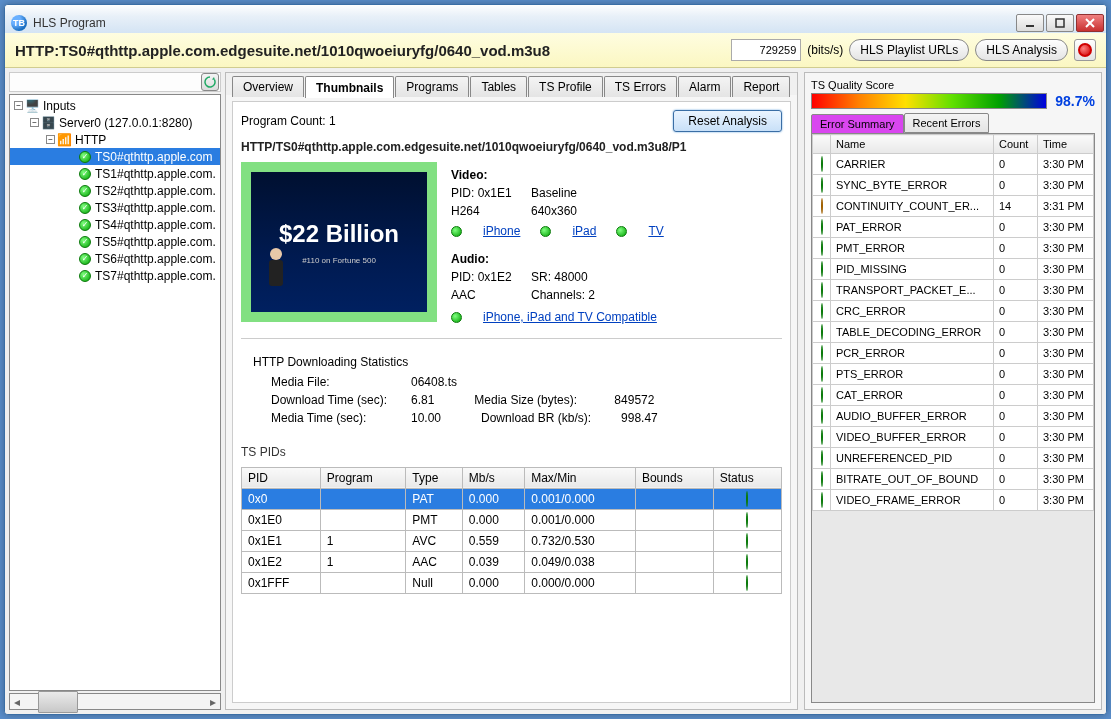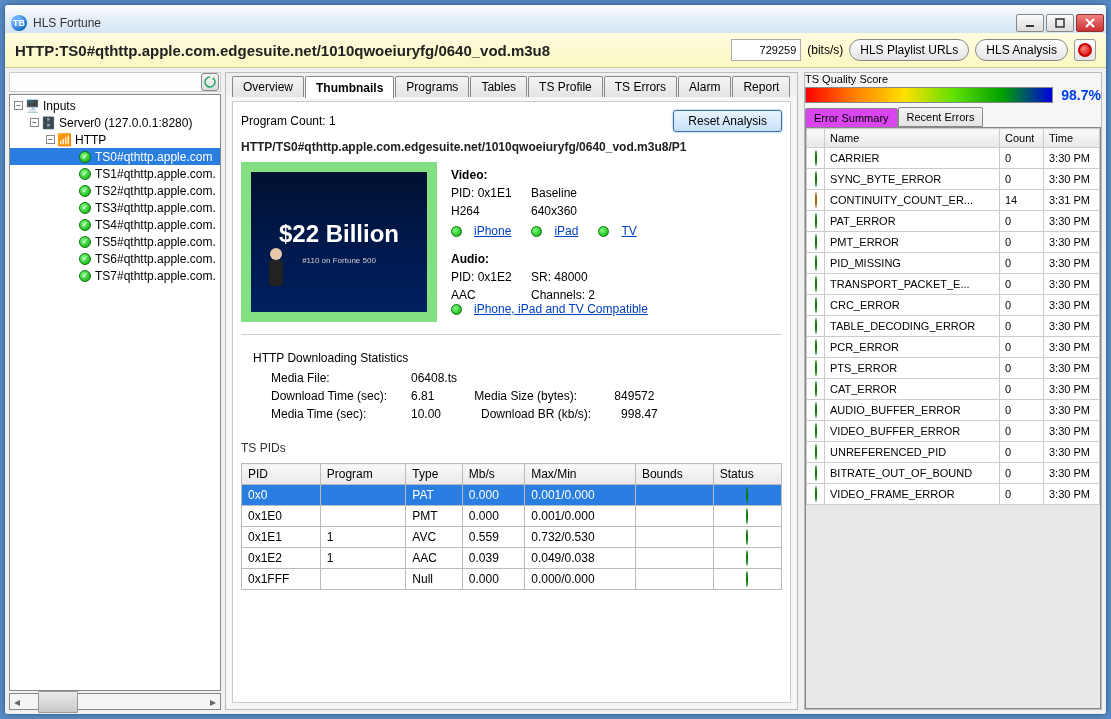--- a/index.html
+++ b/index.html
@@ -46,55 +46,55 @@
 .thumb-inner{width:100%;height:100%;background:linear-gradient(180deg,#001030 0%,#001a50 60%,#002060 100%);display:flex;flex-direction:column;align-items:center;justify-content:center;color:#fff;position:relative}
 .thumb-inner .big{font-size:24px;font-weight:600}
 .thumb-inner .small{font-size:8px;margin-top:8px;color:#ccc}
 .thumb-inner .fig{position:absolute;left:10px;bottom:18px;width:30px;height:50px}
 .media-info{flex:1}
 .media-info .h{font-weight:bold;margin-top:6px}
 .media-info .r{display:flex;margin-top:4px}
 .media-info .r .k{width:80px}
 .compat{display:flex;gap:20px;align-items:center;margin-top:6px}
 .compat a,.linkline a{color:#0040c0;text-decoration:underline}
-.compat .d,.linkline .d{display:inline-flex;align-items:center;gap:12px}
+.compat .d,.linkline .d{display:inline-flex;align-items:center;gap:21px}
 .hr{border-top:1px solid #ccc;margin:4px 0}
 .stats-box{padding:4px 12px}
 .stats-box .h{margin-bottom:6px}
 .stats-row{display:flex;gap:40px;margin:4px 0 4px 18px}
 .stats-row .c{display:flex}
 .stats-row .c .k{width:140px}
 .fieldset-label{margin-top:4px;color:#333}
 .pid-table{width:100%;border-collapse:collapse;border:1px solid #888}
 .pid-table th,.pid-table td{border:1px solid #bbb;padding:3px 6px;text-align:left;background:#fff;font-weight:normal}
 .pid-table th{background:linear-gradient(#fafafa,#e8e8e8)}
 .pid-table tr.sel td{background:#2a7de1;color:#fff}
 .pid-table td.ctr{text-align:center}
-.right{width:298px;display:flex;flex-direction:column;border:1px solid #bbb;background:#f6f6f6;}
+.right{width:298px;display:flex;flex-direction:column;border:1px solid #bbb;background:#f6f6f6;padding:6px}
 .quality-row{display:flex;align-items:center;gap:8px;margin-bottom:4px}
 .quality-bar{flex:1;height:16px;background:linear-gradient(90deg,#ff0000 0%,#ff8000 20%,#ffe000 40%,#60e000 60%,#00a000 80%,#0000e0 100%);border:1px solid #888}
 .quality-val{color:#0040e0;font-weight:bold;font-size:14px}
 .err-tabs{display:flex;margin-bottom:0}
 .err-tab{padding:3px 8px;border:1px solid #888;background:linear-gradient(#f4f4f4,#e4e4e4);border-radius:2px 2px 0 0;font-size:11px}
 .err-tab.active{background:#d946ef;position:relative;top:1px}
 .err-box{flex:1;border:1px solid #888;background:#e8e8e8;overflow:auto}
 .err-table{width:100%;border-collapse:collapse;background:#fff}
 .err-table th,.err-table td{padding:3px 5px;border:1px solid #ccc;text-align:left;font-weight:normal;font-size:11px;white-space:nowrap;overflow:hidden;text-overflow:ellipsis}
 .err-table th{background:linear-gradient(#fafafa,#e8e8e8)}
 .err-table td.dot{width:18px;text-align:center}
 .err-table td.nm{max-width:152px}
 </style>
 </head>
 <body>
 
 <div class="window">
 
   <div class="titlebar">
     <span class="ico">TB</span>
-    <span class="title">HLS Fortune</span>
+    <span class="title">HLS Program</span>
     <span class="winbtn">
         <svg viewBox="0 0 10 10">
           <line x1="1" y1="8" x2="9" y2="8" stroke="#333" stroke-width="2"></line>
         </svg>
       </span>
     <span class="winbtn">
         <svg viewBox="0 0 10 10">
           <rect x="1" y="1" width="8" height="8" fill="none" stroke="#333" stroke-width="1.5"></rect>
         </svg>
       </span>
@@ -261,21 +261,21 @@
               </div>
               <div class="h" style="margin-top:14px">Audio:</div>
               <div class="r">
                   <span class="k">PID: 0x1E2</span>
                   <span>SR: 48000</span>
                 </div>
               <div class="r">
                   <span class="k">AAC</span>
                   <span>Channels: 2</span>
                 </div>
-              <div class="linkline" style="margin-top:0"><span class="d">
+              <div class="linkline" style="margin-top:8px"><span class="d">
                     <span class="greendot"></span>
                     <a>iPhone, iPad and TV Compatible</a>
                   </span></div>
             </div>
           </div>
 
           <div class="hr"></div>
 
           <div class="stats-box">
             <div class="h">HTTP Downloading Statistics</div>

